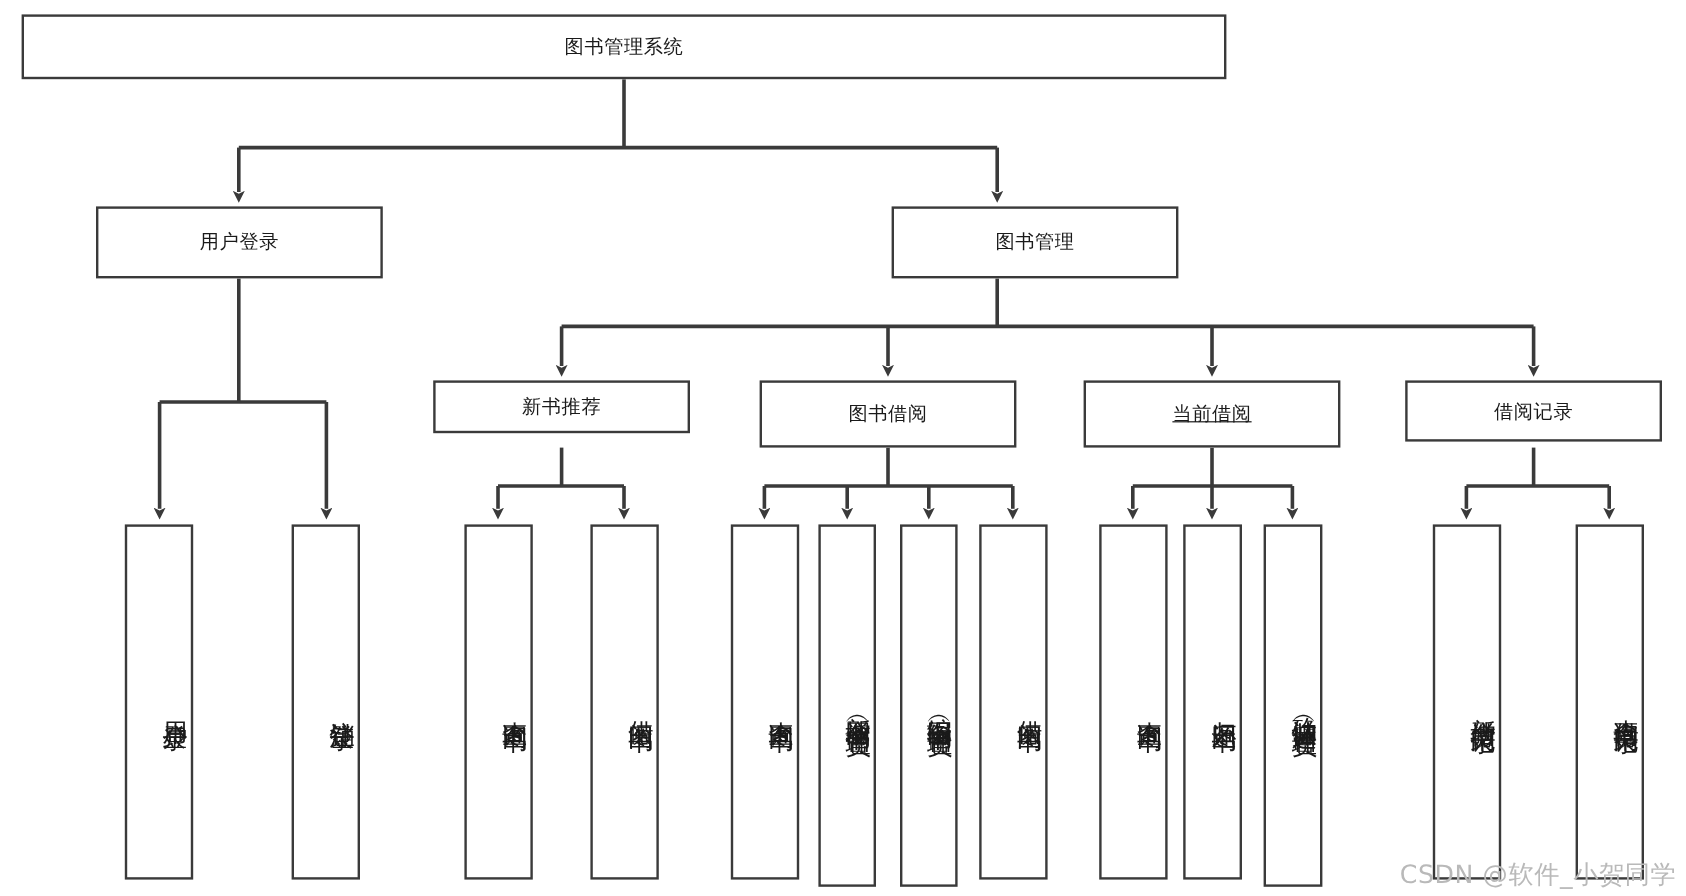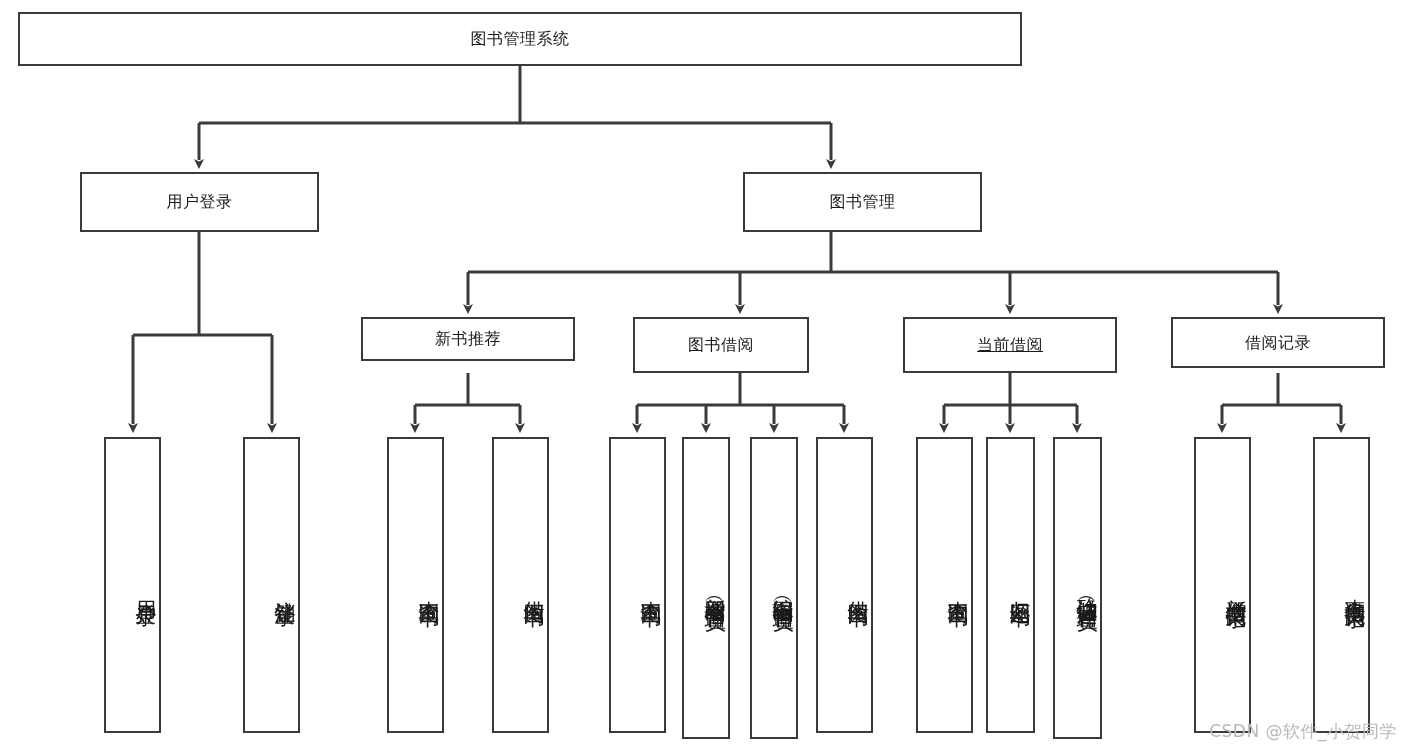--- a/index.html
+++ b/index.html
@@ -49,21 +49,21 @@
     text-orientation:upright;
   }
   #edges{
     position:absolute;left:0;top:0;width:1405px;height:747px;
     pointer-events:none;
   }
   .watermark{
     position:absolute;
     right:8px;
     bottom:4px;
-    font-size:17px;
+    font-size:21px;
     color:#b9b9b9;
     font-family:"DejaVu Sans","Liberation Sans",sans-serif;
     white-space:nowrap;
     letter-spacing:0.5px;
   }
 </style>
 </head>
 <body>
 
 <div id="diagram">
@@ -125,21 +125,21 @@
   <div class="node horiz" style="left:80px;top:172px;width:239px;height:60px;">
     <span>用户登录</span>
   </div>
   <div class="node horiz" style="left:711px;top:172px;width:239px;height:60px;margin-left:32px;">
     <span>图书管理</span>
   </div>
 
   <div class="node horiz" style="left:361px;top:317px;width:214px;height:44px;">
     <span>新书推荐</span>
   </div>
-  <div class="node horiz" style="left:633px;top:317px;width:176px;height:56px;">
+  <div class="node horiz" style="left:633px;top:317px;width:214px;height:56px;">
     <span>图书借阅</span>
   </div>
   <div class="node horiz" style="left:903px;top:317px;width:214px;height:56px;text-decoration:underline;">
     <span>当前借阅</span>
   </div>
   <div class="node horiz" style="left:1171px;top:317px;width:214px;height:51px;">
     <span>借阅记录</span>
   </div>
 
   <div class="node vert" style="left:104px;top:437px;width:57px;height:296px;">

